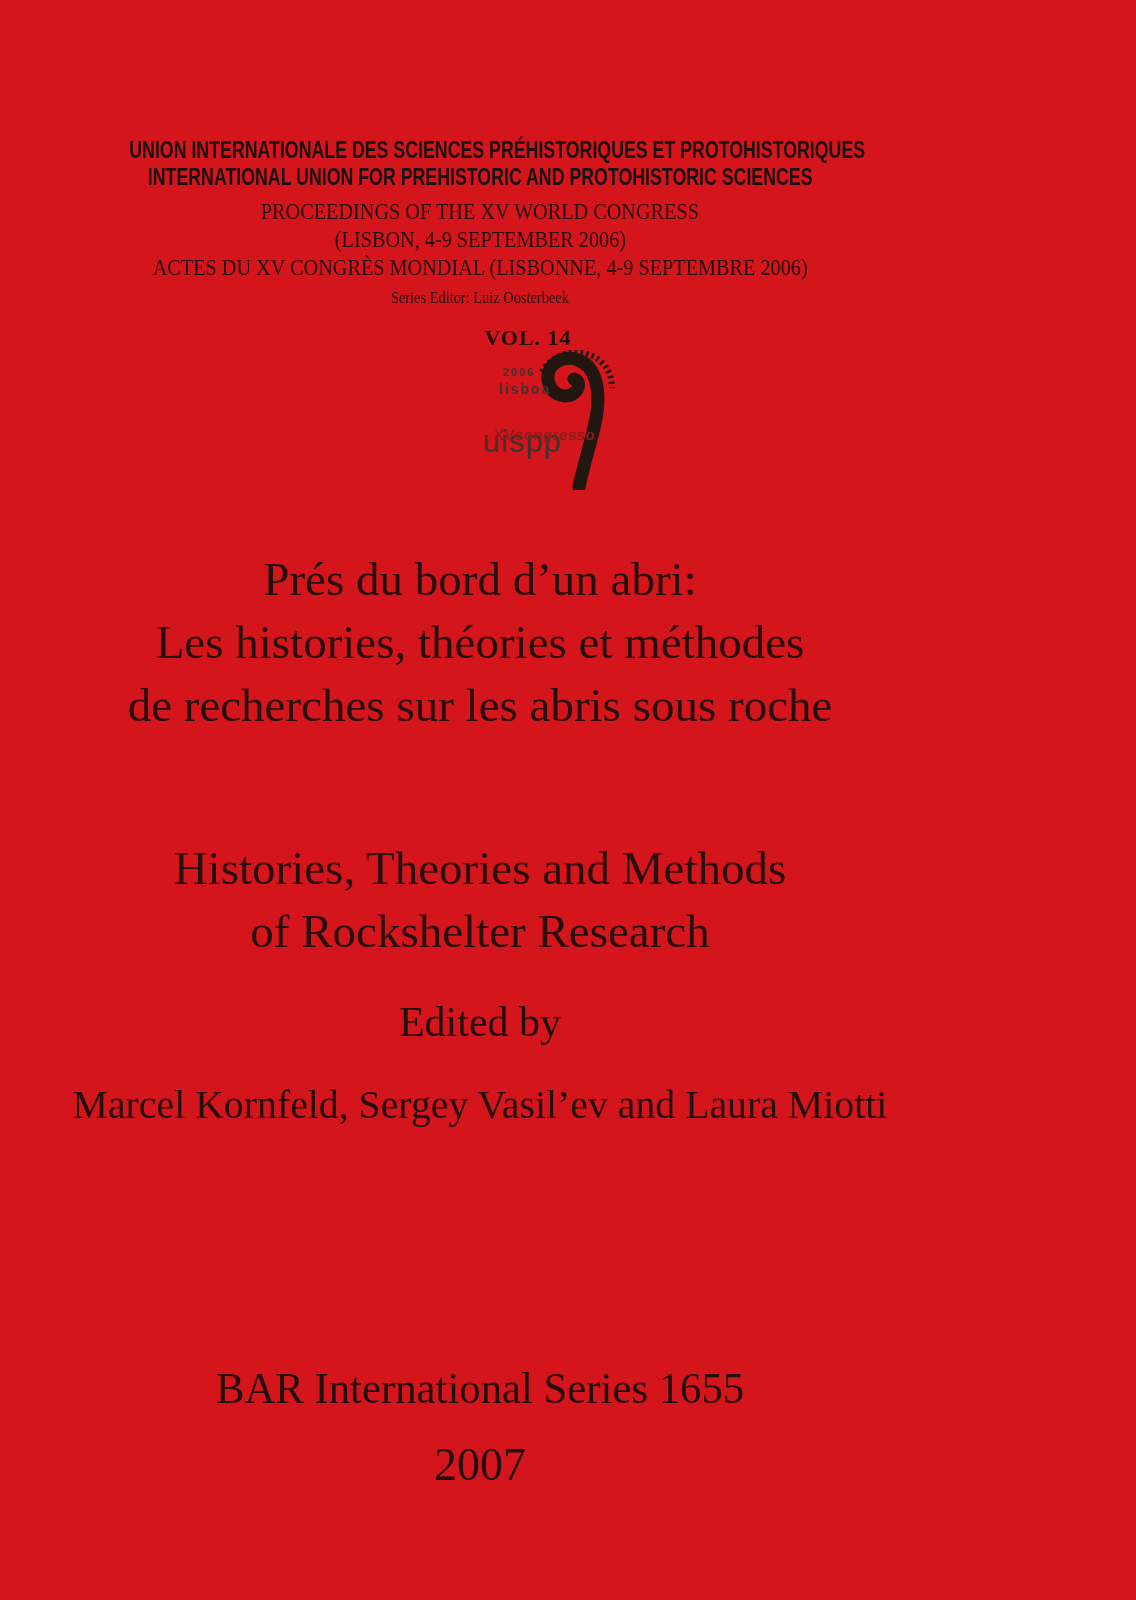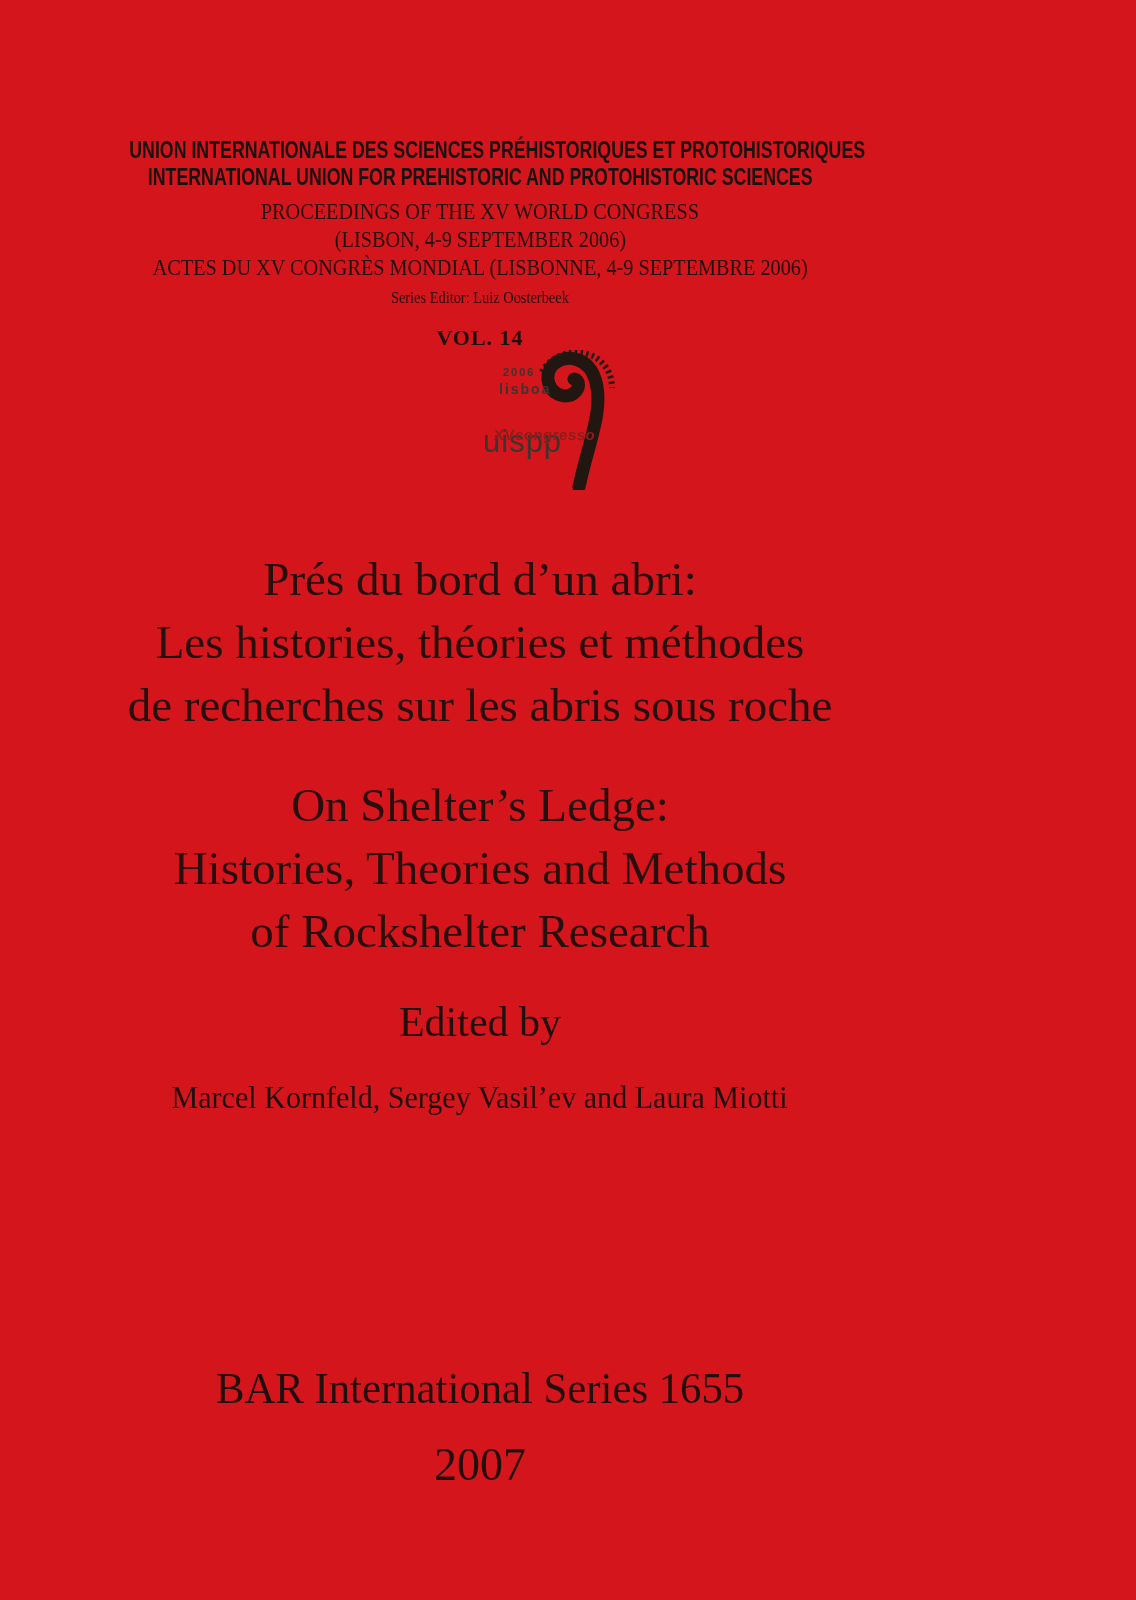--- a/index.html
+++ b/index.html
@@ -19,40 +19,40 @@
        font-size:24px;line-height:27px;color:#1b1110;}
   .org .cx{transform:scaleX(0.74);transform-origin:50% 50%;}
 
   
   .congress{top:198px;font-size:23px;line-height:28px;color:#240f0e;}
   .congress .cx{transform:scaleX(0.88);transform-origin:50% 50%;}
 
   .series-editor{top:285px;font-size:16px;line-height:26px;}
   .series-editor .cx{transform:scaleX(0.9);transform-origin:50% 50%;}
 
-  .volume{top:325px;font-size:22px;font-weight:700;letter-spacing:1px;}
+  .volume{top:325px;font-size:22px;font-weight:700;letter-spacing:1px;padding-left:48px;}
 
   
   .logo{position:absolute;left:478px;top:350px;width:168px;height:140px;}
   .logo svg{position:absolute;left:0;top:0;}
   .logo .ltxt{position:absolute;font-family:"Liberation Sans", sans-serif;
               color:#3d3430;white-space:nowrap;}
   .logo .l-year{left:25px;top:16px;font-size:11px;font-weight:700;letter-spacing:2px;}
   .logo .l-city{left:21px;top:31px;font-size:14px;font-weight:700;letter-spacing:2px;}
   .logo .l-acro{left:5px;top:38px;font-size:31px;font-weight:400;letter-spacing:1px;margin-top:36px;}
   .logo .l-cong{left:16px;top:76px;font-size:15px;font-weight:700;
                 letter-spacing:0.5px;color:#8a1f1c;transform:skewX(-4deg);}
 
   .session{top:488px;font-size:24px;}
 
   .title-fr{top:548px;font-size:47px;line-height:63px;color:#260f0e;}
   .title-en{top:774px;font-size:47px;line-height:63px;color:#260f0e;}
 
   .edited-by{top:998px;font-size:42px;}
-  .editors{top:1080px;font-size:31px;text-decoration:underline;}
+  .editors{top:1080px;font-size:41px;text-decoration:underline;}
   .editors .cx{transform:scaleX(0.97);transform-origin:50% 50%;}
 
   .bar-series{top:1362px;font-size:45px;}
   .bar-series .cx{transform:scaleX(0.95);transform-origin:50% 50%;}
   .year{top:1438px;font-size:46px;}
 </style>
 </head>
 <body>
 
 <div class="cover">
@@ -95,21 +95,21 @@
   </div>
 
 
   <div class="band title-fr">
     <span>Prés du bord d’un abri:</span><br>
     <span>Les histories, théories et méthodes</span><br>
     <span>de recherches sur les abris sous roche</span>
   </div>
 
   <div class="band title-en">
-    <span>On Shelter’s Ledge:</span><br>
+    <br>
     <span>Histories, Theories and Methods</span><br>
     <span>of Rockshelter Research</span>
   </div>
 
   <div class="band edited-by">Edited by</div>
 
   <div class="band editors">
     <span class="cx">Marcel Kornfeld, Sergey Vasil’ev and Laura Miotti</span>
   </div>
 

